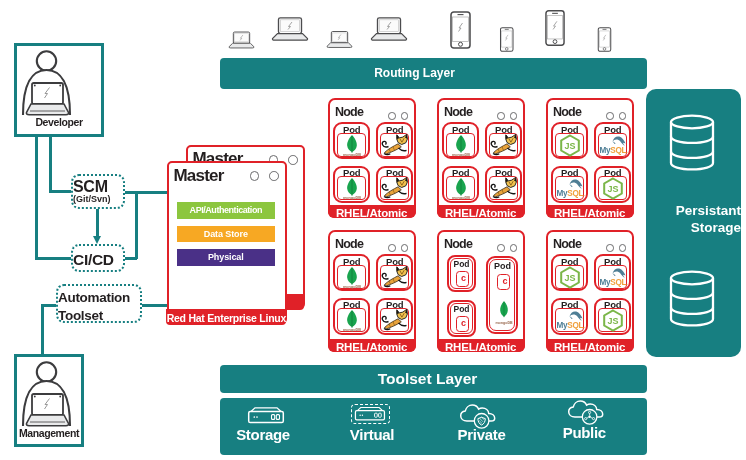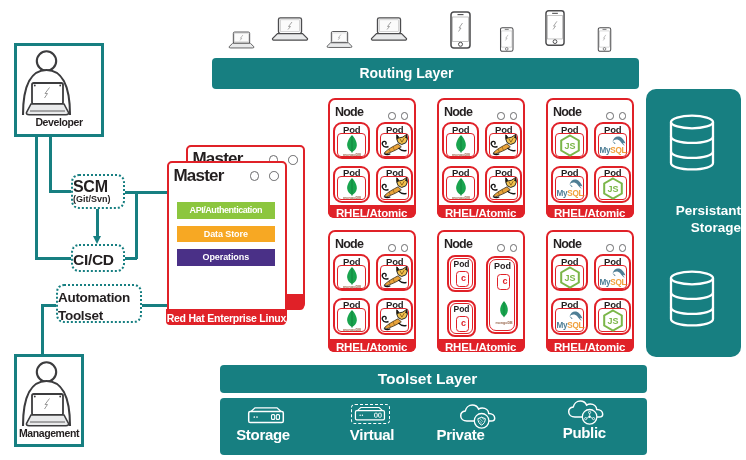--- a/index.html
+++ b/index.html
@@ -54,21 +54,21 @@
     <div style="position:absolute;right:24.6px;top:8px;width:9.6px;height:9.6px;border:1.5px solid #6a6a6c;border-radius:50%"></div>
     <div style="position:absolute;right:5.1px;top:8px;width:9.6px;height:9.6px;border:1.5px solid #6a6a6c;border-radius:50%"></div>
     <div style="position:absolute;left:-2.6px;bottom:-2.6px;width:119px;height:16px;background:#E02128;border-radius:0 0 4px 4px;color:#fff;font-weight:bold;font-size:10.5px;text-align:center;line-height:19.7px;letter-spacing:-0.25px"></div>
   </div>
 <div style="position:absolute;left:167px;top:161px;width:120px;height:163px;border:2.6px solid #E02128;border-radius:5px;background:#fff;">
     <div style="position:absolute;left:4.5px;top:3px;font-size:17px;font-weight:bold;color:#231F20;letter-spacing:-0.8px">Master</div>
     <div style="position:absolute;right:25.8px;top:8.1px;width:9.6px;height:9.6px;border:1.5px solid #6a6a6c;border-radius:50%"></div>
     <div style="position:absolute;right:6.4px;top:8.1px;width:9.6px;height:9.6px;border:1.5px solid #6a6a6c;border-radius:50%"></div>
     <div style="position:absolute;left:7.8px;top:39px;width:98px;height:16.5px;background:#8CC63E;color:#fff;font-weight:bold;font-size:9px;text-align:center;line-height:16.5px;letter-spacing:-0.45px;">API/Authentication</div>
     <div style="position:absolute;left:7.8px;top:62.5px;width:98px;height:16.5px;background:#F7A823;color:#fff;font-weight:bold;font-size:9px;text-align:center;line-height:16.5px;letter-spacing:-0.1px;">Data Store</div>
-    <div style="position:absolute;left:7.8px;top:86px;width:98px;height:16.5px;background:#4A3087;color:#fff;font-weight:bold;font-size:9px;text-align:center;line-height:16.5px;letter-spacing:-0.1px;">Operations</div>
+    <div style="position:absolute;left:7.8px;top:86px;width:98px;height:16.5px;background:#4A3087;color:#fff;font-weight:bold;font-size:9px;text-align:center;line-height:16.5px;letter-spacing:-0.1px;">Physical</div>
     <div style="position:absolute;left:-2.6px;bottom:-2.6px;width:120px;height:16px;background:#E02128;border-radius:0 0 4px 4px;color:#fff;font-weight:bold;font-size:10.5px;text-align:center;line-height:19.7px;letter-spacing:-0.25px">Red Hat Enterprise Linux</div>
   </div>
 <svg style="position:absolute;left:228px;top:30px" width="27" height="20" viewBox="0 0 38 24">
 <rect x="7.5" y="0.8" width="23" height="15.8" rx="1.8" fill="#fff" stroke="#4C4C4E" stroke-width="1.35"></rect>
 <rect x="9.5" y="2.8" width="19" height="11.8" fill="#fbfbfb" stroke="#bbb" stroke-width="0.6"></rect>
 <path d="M21 5 L17.5 9.5 L19.5 9.5 L17 12.5" stroke="#999" stroke-width="0.9" fill="none"></path>
 <path d="M6.5 16.6 L31.5 16.6 L36.5 21.5 Q37 23.2 34.5 23.2 L3.5 23.2 Q1 23.2 1.5 21.5 Z" fill="#E9EAEB" stroke="#4C4C4E" stroke-width="1.2"></path>
 </svg>
 <svg style="position:absolute;left:271px;top:17px" width="38" height="24" viewBox="0 0 38 24">
 <rect x="7.5" y="0.8" width="23" height="15.8" rx="1.8" fill="#fff" stroke="#4C4C4E" stroke-width="1.35"></rect>
@@ -109,21 +109,21 @@
 <path d="M12.5 12 L9 17 L11 17 L8.5 20.5" stroke="#999" stroke-width="0.9" fill="none"></path>
 <circle cx="10.5" cy="33.3" r="2" fill="none" stroke="#4C4C4E" stroke-width="1"></circle>
 </svg>
 <svg style="position:absolute;left:596px;top:27px" width="17" height="25" viewBox="0 0 21 38">
 <rect x="1" y="1" width="19" height="36" rx="2.8" fill="#fff" stroke="#4C4C4E" stroke-width="1.55"></rect>
 <line x1="7.5" y1="3.6" x2="13.5" y2="3.6" stroke="#4C4C4E" stroke-width="1.1"></line>
 <rect x="2.6" y="6" width="15.8" height="24.5" fill="#fff" stroke="#aaa" stroke-width="0.7"></rect>
 <path d="M12.5 12 L9 17 L11 17 L8.5 20.5" stroke="#999" stroke-width="0.9" fill="none"></path>
 <circle cx="10.5" cy="33.3" r="2" fill="none" stroke="#4C4C4E" stroke-width="1"></circle>
 </svg>
-<div style="position:absolute;left:212px;top:58px;width:427px;height:31px;background:#177F81;border-radius:4px;color:#fff;font-weight:bold;font-size:14px;text-align:center;line-height:31px;"><span style="position:relative;left:-19px">Routing Layer</span></div>
+<div style="position:absolute;left:220px;top:58px;width:427px;height:31px;background:#177F81;border-radius:4px;color:#fff;font-weight:bold;font-size:12px;text-align:center;line-height:31px;"><span style="position:relative;left:-19px">Routing Layer</span></div>
 <div style="position:absolute;left:328px;top:98px;width:88px;height:120px;border:2.4px solid #E02128;border-radius:7px;background:#fff">
     <div style="position:absolute;left:5px;top:5.3px;font-size:12.5px;font-weight:bold;color:#231F20;letter-spacing:-0.8px">Node</div>
     <div style="position:absolute;left:58.3px;top:12px;width:7.5px;height:7.5px;border:1.3px solid #6a6a6c;border-radius:50%"></div>
     <div style="position:absolute;left:70.5px;top:12px;width:7.5px;height:7.5px;border:1.3px solid #6a6a6c;border-radius:50%"></div>
     <div style="position:absolute;left:3.2px;top:22px;width:37px;height:37px;border:2.2px solid #E02128;border-radius:9px;background:#fff">
 <div style="position:absolute;left:0;top:-0.5px;width:100%;text-align:center;font-size:9.5px;font-weight:bold;color:#231F20;letter-spacing:-0.2px">Pod</div>
 <div style="position:absolute;left:1.5px;top:8.5px;width:29.6px;height:24px;border:1px solid #E02128;border-radius:4px;">
         <div style="position:absolute;left:-1px;top:-1px;width:30px;height:25px">
           <svg width="30" height="25" viewBox="0 0 30 25" style="position:absolute;left:0;top:0">
 <path d="M15 2 C18.9 6.2 20.1 9.9 19.8 12.8 C19.5 16 16.9 18 15.4 18.8 L15 20.1 L14.6 18.8 C13.1 18 10.5 16 10.2 12.8 C9.9 9.9 11.1 6.2 15 2 Z" fill="#19A44E"></path>
@@ -493,14 +493,14 @@
 <path d="M8 19 C4.2 19 1.7 16.6 1.7 13.7 C1.7 11.1 3.6 9.2 6.3 8.9 C7 5.6 9.9 3.1 13.3 3.1 C16.1 3.1 18.5 4.7 19.6 7.1 C20.6 6.4 21.9 6 23.3 6 C26.7 6 29.5 8.4 29.8 11.6 C33.2 11.7 35.7 13.6 35.7 16.2 C35.7 17.9 34.3 19 32.2 19 Z" fill="none" stroke="#fff" stroke-width="1.5"></path>
 <circle cx="22.6" cy="18.8" r="7.3" fill="#177F81" stroke="#fff" stroke-width="1.3"></circle>
 <circle cx="22.6" cy="18.8" r="1.3" fill="#fff"></circle>
 <circle cx="22.6" cy="14.4" r="1.1" fill="none" stroke="#fff" stroke-width="0.8"></circle>
 <circle cx="18.7" cy="20.6" r="1.1" fill="none" stroke="#fff" stroke-width="0.8"></circle>
 <circle cx="26.5" cy="20.6" r="1.1" fill="none" stroke="#fff" stroke-width="0.8"></circle>
 <path d="M22.6 17.5 L22.6 15.5 M21.5 19.4 L19.7 20.2 M23.7 19.4 L25.5 20.2" stroke="#fff" stroke-width="0.8"></path>
 </svg>
 <div style="position:absolute;left:-2px;top:27.5px;width:90px;text-align:center;font-size:15px;letter-spacing:-0.3px">Storage</div>
 <div style="position:absolute;left:107px;top:27.5px;width:90px;text-align:center;font-size:15px;letter-spacing:-0.3px">Virtual</div>
-<div style="position:absolute;left:216.5px;top:27.5px;width:90px;font-size:15px;letter-spacing:-0.3px">Private</div>
+<div style="position:absolute;left:216.5px;top:27.5px;width:90px;text-align:center;font-size:15px;letter-spacing:-0.3px">Private</div>
 <div style="position:absolute;left:319.3px;top:26px;width:90px;text-align:center;font-size:15px;letter-spacing:-0.3px">Public</div>
 </div>
 </body></html>

